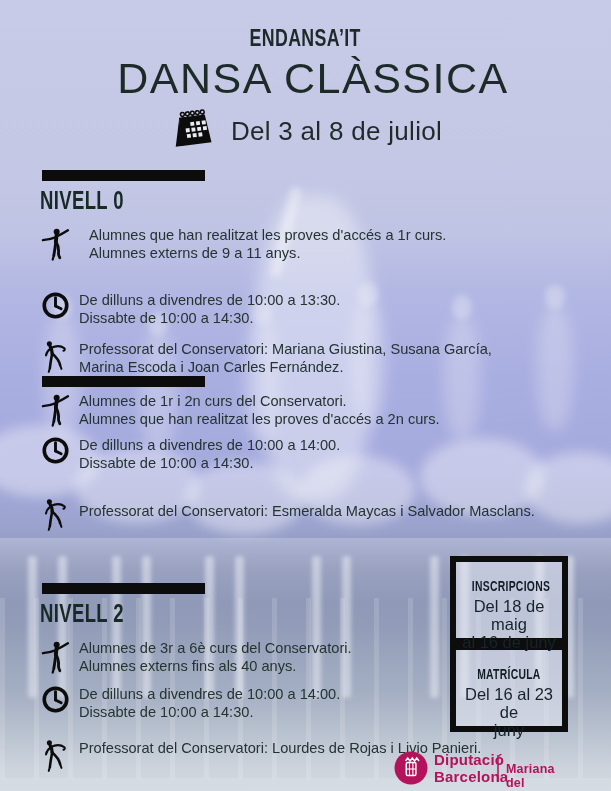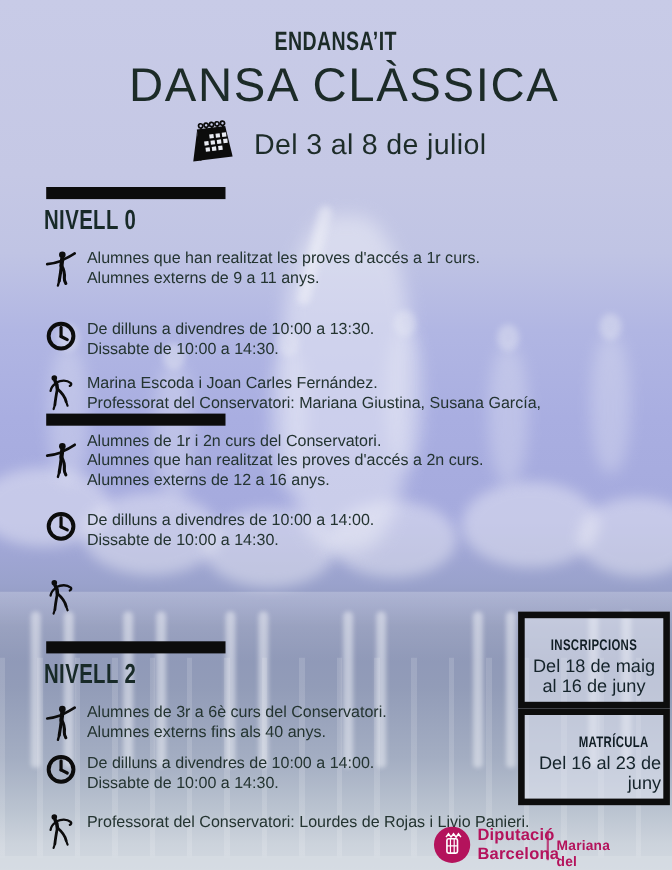--- a/index.html
+++ b/index.html
@@ -34,27 +34,27 @@
   .datetext{font-size:26px;color:#1d2c29;letter-spacing:.3px;}
   
   .level{position:absolute;left:40px;width:540px;color:#243431;}
   .lv0{top:170px;}.lv1{top:376px;}.lv2{top:583px;}
   .bar{width:163px;height:11px;background:#0c0c0c;margin:0 0 5px 2px;}
   .lvltitle{margin:0 0 11px 0;font-size:25px;font-weight:bold;color:#182a28;letter-spacing:.5px;}
   .row{display:flex;align-items:flex-start;}
   .icon{flex:0 0 30px;width:30px;margin-right:9px;display:flex;justify-content:center;}
   .lines{font-size:14.6px;line-height:18px;}
   .lines span{display:block;}
-  .mb13{margin-bottom:13px;}.mb7{margin-bottom:7px;margin-top:27px;}.mb6{margin-bottom:18px;align-items:center;}
+  .mb13{margin-bottom:13px;gap:10px;}.mb7{margin-bottom:7px;margin-top:27px;}.mb6{margin-bottom:6px;}
   .mb20{margin-bottom:20px;}.mb8{margin-bottom:8px;}.mb12{margin-bottom:12px;}
   .pt6{padding-top:6px;}.pt10{padding-top:10px;}
   
-  .boxes{position:absolute;left:471px;top:556px;width:138px;}
+  .boxes{position:absolute;left:450px;top:556px;width:118px;}
   .ibox{border:6px solid #0d0d0d;background:rgba(228,232,242,.55);height:56px;padding:17px 2px 3px 2px;text-align:center;color:#15242b;}
-  .ibox + .ibox{margin-top:0;text-align:right;}
+  .ibox + .ibox{margin-top:0;}
   .ibox .btitle{font-size:14px;font-weight:bold;letter-spacing:.4px;line-height:15px;margin-bottom:3px;color:#101d24;}
   .ibox .bline{font-size:16.5px;line-height:18px;display:block;}
   
   .footer{position:absolute;left:0;top:748px;width:522px;height:43px;color:#b4135c;}
   .logo{position:absolute;left:394px;top:3px;width:34px;height:34px;}
   .diputxt{position:absolute;left:434px;top:4px;font-weight:bold;font-size:15px;line-height:16.5px;letter-spacing:.2px;}
   .fdiv{position:absolute;left:497px;top:7px;width:2px;height:27px;background:#b4135c;opacity:.75;}
   .institut{position:absolute;left:506px;top:14px;font-weight:bold;font-size:12.5px;letter-spacing:.2px;}
 </style>
 </head>
@@ -184,22 +184,22 @@
               <path d="M14.5 11.5 C21 8.5 28 8.5 32.5 12 C33.5 13 33 15 31.3 15.4" stroke-width="2.8"></path>
               <path d="M14 12.5 C10.5 15 8.5 18 8 21.5" stroke-width="2.8"></path>
               <path d="M16.2 19 C15 25.5 13.8 32 13.2 38.5" stroke-width="3.4"></path>
               <path d="M13.2 38.5 l-1.6 5" stroke-width="2.6"></path>
               <path d="M16.2 19 C21.5 23.5 25.5 28.5 26.8 34.5" stroke-width="3.4"></path>
               <path d="M26.8 34.5 l1.8 5" stroke-width="2.6"></path>
             </g>
           </svg>
         </span>
         <div class="lines pt6">
+          <span>Professorat del Conservatori: Mariana Giustina, Susana García,</span>
           <span>Marina Escoda i Joan Carles Fernández.</span>
-          <span>Professorat del Conservatori: Mariana Giustina, Susana García,</span>
         </div>
       </div>
     </section>
 
     <section class="level lv1">
       <div class="bar"></div>
       <div class="row mb6">
         <span class="icon">
           <svg width="30" height="38" viewBox="0 0 36 42">
             <circle cx="20" cy="5" r="3.6" fill="#0c0c0c"></circle>
@@ -209,21 +209,20 @@
               <path d="M20.5 10.5 C25 8.5 29.5 6 33.5 3.4" stroke-width="2.9"></path>
               <path d="M19 16.5 C18.4 22 17.6 28 16.6 33.5" stroke-width="3.4"></path>
               <path d="M16.6 33.5 l-1.4 5" stroke-width="2.6"></path>
               <path d="M19 16.5 C21.8 21 22.6 26 22.2 30.5 C22 32.5 22.8 34.5 23.8 36.2" stroke-width="3.4"></path>
             </g>
           </svg>
         </span>
         <div class="lines">
           <span>Alumnes de 1r i 2n curs del Conservatori.</span>
           <span>Alumnes que han realitzat les proves d'accés a 2n curs.</span>
-          <span>Alumnes externs de 12 a 16 anys.</span>
         </div>
       </div>
       <div class="row mb20">
         <span class="icon">
           <svg width="29" height="29" viewBox="0 0 34 34">
             <circle cx="17" cy="17" r="13.2" fill="none" stroke="#0c0c0c" stroke-width="4.2"></circle>
             <g stroke="#0c0c0c" stroke-width="3.4" stroke-linecap="round">
               <path d="M17 17.5 V7.8"></path>
                 <path d="M17 17.5 L23.6 20.8"></path>
             </g>
@@ -242,20 +241,23 @@
               <path d="M13.5 9.5 C15.5 12.5 16.3 15.5 16.2 19" stroke-width="4.4"></path>
               <path d="M14.5 11.5 C21 8.5 28 8.5 32.5 12 C33.5 13 33 15 31.3 15.4" stroke-width="2.8"></path>
               <path d="M14 12.5 C10.5 15 8.5 18 8 21.5" stroke-width="2.8"></path>
               <path d="M16.2 19 C15 25.5 13.8 32 13.2 38.5" stroke-width="3.4"></path>
               <path d="M13.2 38.5 l-1.6 5" stroke-width="2.6"></path>
               <path d="M16.2 19 C21.5 23.5 25.5 28.5 26.8 34.5" stroke-width="3.4"></path>
               <path d="M26.8 34.5 l1.8 5" stroke-width="2.6"></path>
             </g>
           </svg>
         </span>
+        <div class="lines pt10">
+          <span>Professorat del Conservatori: Esmeralda Maycas i Salvador Masclans.</span>
+        </div>
       </div>
     </section>
 
     <section class="level lv2">
       <div class="bar"></div>
       <h2 class="lvltitle"><span class="cond-l">NIVELL 2</span></h2>
       <div class="row mb8">
         <span class="icon">
           <svg width="30" height="38" viewBox="0 0 36 42">
             <circle cx="20" cy="5" r="3.6" fill="#0c0c0c"></circle>

